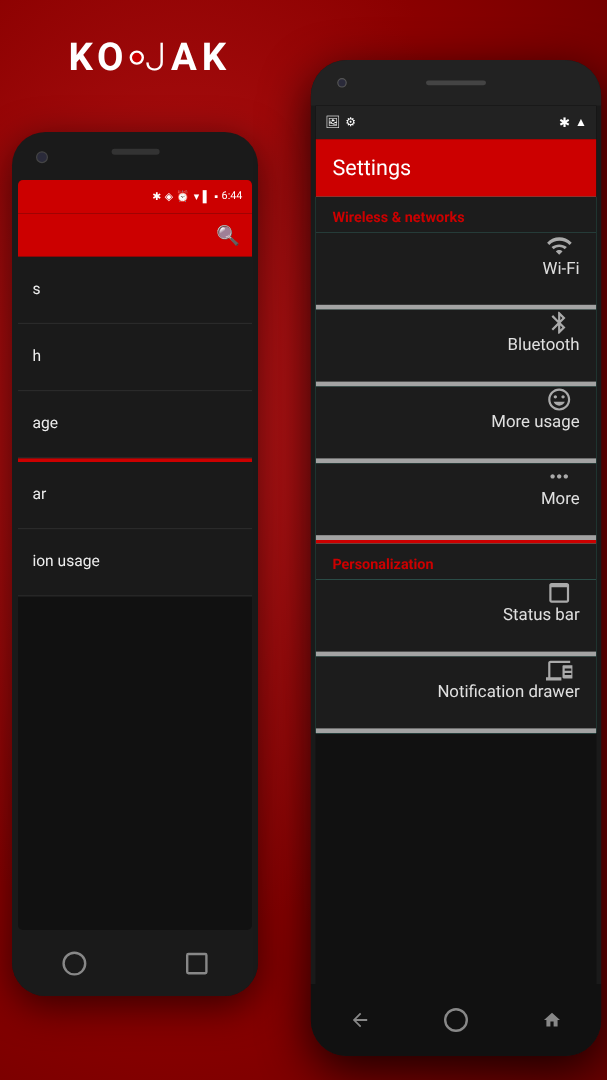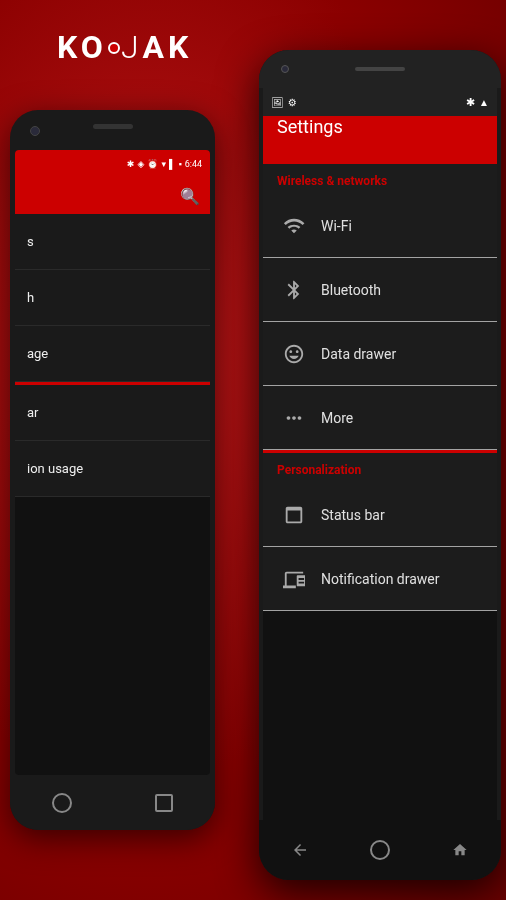--- a/index.html
+++ b/index.html
@@ -214,21 +214,21 @@
       gap: 4px;
       font-size: 9px;
       color: white;
     }
 
     
     .app-bar {
       height: 48px;
       background: #cc0000;
       display: flex;
-      align-items: flex-start;
+      align-items: center;
       padding: 0 14px;
     }
     .app-bar-title {
       color: white;
       font-size: 18px;
       font-weight: 400;
     }
 
     
     .settings-content {
@@ -242,26 +242,27 @@
       color: #cc0000;
       font-size: 12px;
       font-weight: 700;
       text-transform: none;
       background: #1c1c1c;
     }
 
     
     .settings-item {
       display: flex;
-      align-items: center;
+      align-items: flex-end;
       height: 64px;
       padding: 0 14px;
-      border-bottom: 1px solid #a3a3a3;
+      border-bottom: 4px solid #a3a3a3;
       background: #1c1c1c;
       cursor: pointer;
+      flex-direction: column;
     }
     .item-icon {
       width: 34px;
       display: flex;
       align-items: center;
       justify-content: center;
       color: #aaa;
       font-size: 20px;
       flex-shrink: 0;
     }
@@ -406,21 +407,21 @@
         </div>
         <span class="item-text">Bluetooth</span>
       </div>
 
       <div class="settings-item">
         <div class="item-icon icon-data">
           <svg viewBox="0 0 24 24" xmlns="http://www.w3.org/2000/svg">
             <path d="M12 2C6.48 2 2 6.48 2 12s4.48 10 10 10 10-4.48 10-10S17.52 2 12 2zm0 18c-4.42 0-8-3.58-8-8s3.58-8 8-8 8 3.58 8 8-3.58 8-8 8zm3.5-9c.83 0 1.5-.67 1.5-1.5S16.33 8 15.5 8 14 8.67 14 9.5s.67 1.5 1.5 1.5zm-7 0c.83 0 1.5-.67 1.5-1.5S9.33 8 8.5 8 7 8.67 7 9.5 7.67 11 8.5 11zm3.5 6.5c2.33 0 4.31-1.46 5.11-3.5H6.89c.8 2.04 2.78 3.5 5.11 3.5z"></path>
           </svg>
         </div>
-        <span class="item-text">Data drawer</span>
+        <span class="item-text">More usage</span>
       </div>
 
       <div class="settings-item">
         <div class="item-icon icon-more">
           <svg viewBox="0 0 24 24" xmlns="http://www.w3.org/2000/svg">
             <path d="M6 10c-1.1 0-2 .9-2 2s.9 2 2 2 2-.9 2-2-.9-2-2-2zm12 0c-1.1 0-2 .9-2 2s.9 2 2 2 2-.9 2-2-.9-2-2-2zm-6 0c-1.1 0-2 .9-2 2s.9 2 2 2 2-.9 2-2-.9-2-2-2z"></path>
           </svg>
         </div>
         <span class="item-text">More</span>
       </div>

